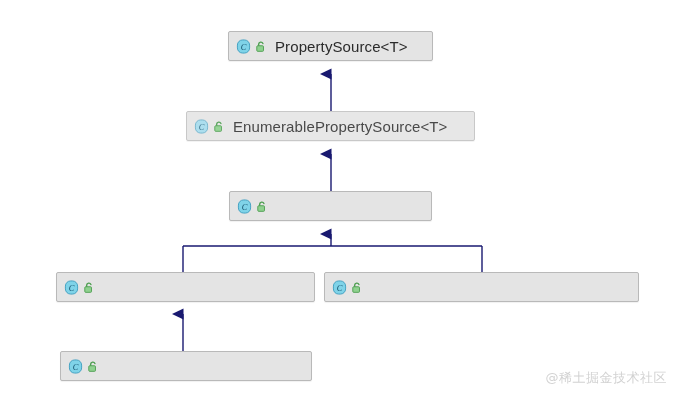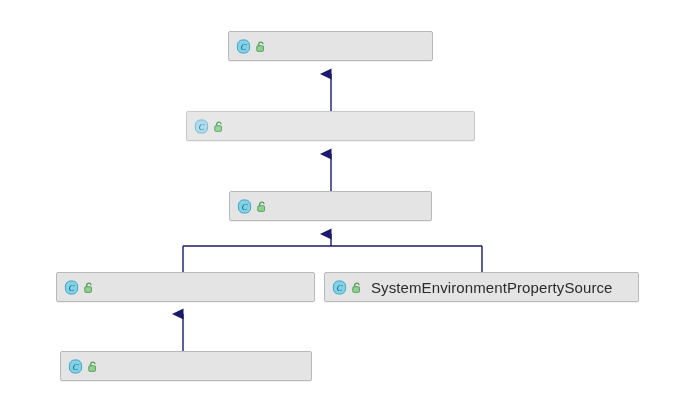--- a/index.html
+++ b/index.html
@@ -144,33 +144,35 @@
     <span class="node-icons">
       <svg class="icon-class" viewBox="0 0 16 16" xmlns="http://www.w3.org/2000/svg">
         <rect x="1.5" y="1" width="13" height="14" rx="5.5" ry="5.5" fill="#7fd3e8" stroke="#3f9fc0" stroke-width="1"></rect>
         <text x="8" y="11.3" font-family="Liberation Serif, serif" font-size="9" font-style="italic" text-anchor="middle" fill="#11506b">C</text>
       </svg>
       <svg class="icon-visibility" viewBox="0 0 14 14" xmlns="http://www.w3.org/2000/svg">
         <path d="M5 6.5 V4.4 a2.4 2.4 0 0 1 4.6 -0.6" fill="none" stroke="#4e9e51" stroke-width="1.5" stroke-linecap="round"></path>
         <rect x="3" y="6.2" width="7.2" height="6" rx="1" ry="1" fill="#8fd18f" stroke="#4e9e51" stroke-width="1"></rect>
       </svg>
     </span>
+    <span class="node-label">PropertySource&lt;T&gt;</span>
   </div>
 
   <div class="class-node muted" id="node-enumerable">
     <span class="node-icons">
       <svg class="icon-class" viewBox="0 0 16 16" xmlns="http://www.w3.org/2000/svg">
         <rect x="1.5" y="1" width="13" height="14" rx="5.5" ry="5.5" fill="#a6dced" stroke="#6aafca" stroke-width="1"></rect>
         <text x="8" y="11.3" font-family="Liberation Serif, serif" font-size="9" font-style="italic" text-anchor="middle" fill="#2a6781">C</text>
       </svg>
       <svg class="icon-visibility" viewBox="0 0 14 14" xmlns="http://www.w3.org/2000/svg">
         <path d="M5 6.5 V4.4 a2.4 2.4 0 0 1 4.6 -0.6" fill="none" stroke="#4e9e51" stroke-width="1.5" stroke-linecap="round"></path>
         <rect x="3" y="6.2" width="7.2" height="6" rx="1" ry="1" fill="#8fd18f" stroke="#4e9e51" stroke-width="1"></rect>
       </svg>
     </span>
+    <span class="node-label">EnumerablePropertySource&lt;T&gt;</span>
   </div>
 
   <div class="class-node" id="node-mappropertysource">
     <span class="node-icons">
       <svg class="icon-class" viewBox="0 0 16 16" xmlns="http://www.w3.org/2000/svg">
         <rect x="1.5" y="1" width="13" height="14" rx="5.5" ry="5.5" fill="#7fd3e8" stroke="#3f9fc0" stroke-width="1"></rect>
         <text x="8" y="11.3" font-family="Liberation Serif, serif" font-size="9" font-style="italic" text-anchor="middle" fill="#11506b">C</text>
       </svg>
       <svg class="icon-visibility" viewBox="0 0 14 14" xmlns="http://www.w3.org/2000/svg">
         <path d="M5 6.5 V4.4 a2.4 2.4 0 0 1 4.6 -0.6" fill="none" stroke="#4e9e51" stroke-width="1.5" stroke-linecap="round"></path>
@@ -196,30 +198,30 @@
     <span class="node-icons">
       <svg class="icon-class" viewBox="0 0 16 16" xmlns="http://www.w3.org/2000/svg">
         <rect x="1.5" y="1" width="13" height="14" rx="5.5" ry="5.5" fill="#7fd3e8" stroke="#3f9fc0" stroke-width="1"></rect>
         <text x="8" y="11.3" font-family="Liberation Serif, serif" font-size="9" font-style="italic" text-anchor="middle" fill="#11506b">C</text>
       </svg>
       <svg class="icon-visibility" viewBox="0 0 14 14" xmlns="http://www.w3.org/2000/svg">
         <path d="M5 6.5 V4.4 a2.4 2.4 0 0 1 4.6 -0.6" fill="none" stroke="#4e9e51" stroke-width="1.5" stroke-linecap="round"></path>
         <rect x="3" y="6.2" width="7.2" height="6" rx="1" ry="1" fill="#8fd18f" stroke="#4e9e51" stroke-width="1"></rect>
       </svg>
     </span>
-    <span class="node-label">SystemEnvironmentPropertySource</span>
   </div>
 
   <div class="class-node" id="node-resource">
     <span class="node-icons">
       <svg class="icon-class" viewBox="0 0 16 16" xmlns="http://www.w3.org/2000/svg">
         <rect x="1.5" y="1" width="13" height="14" rx="5.5" ry="5.5" fill="#7fd3e8" stroke="#3f9fc0" stroke-width="1"></rect>
         <text x="8" y="11.3" font-family="Liberation Serif, serif" font-size="9" font-style="italic" text-anchor="middle" fill="#11506b">C</text>
       </svg>
       <svg class="icon-visibility" viewBox="0 0 14 14" xmlns="http://www.w3.org/2000/svg">
         <path d="M5 6.5 V4.4 a2.4 2.4 0 0 1 4.6 -0.6" fill="none" stroke="#4e9e51" stroke-width="1.5" stroke-linecap="round"></path>
         <rect x="3" y="6.2" width="7.2" height="6" rx="1" ry="1" fill="#8fd18f" stroke="#4e9e51" stroke-width="1"></rect>
       </svg>
     </span>
   </div>
 
+  <div id="watermark">@稀土掘金技术社区</div>
 
 </div>
 
 </body></html>

